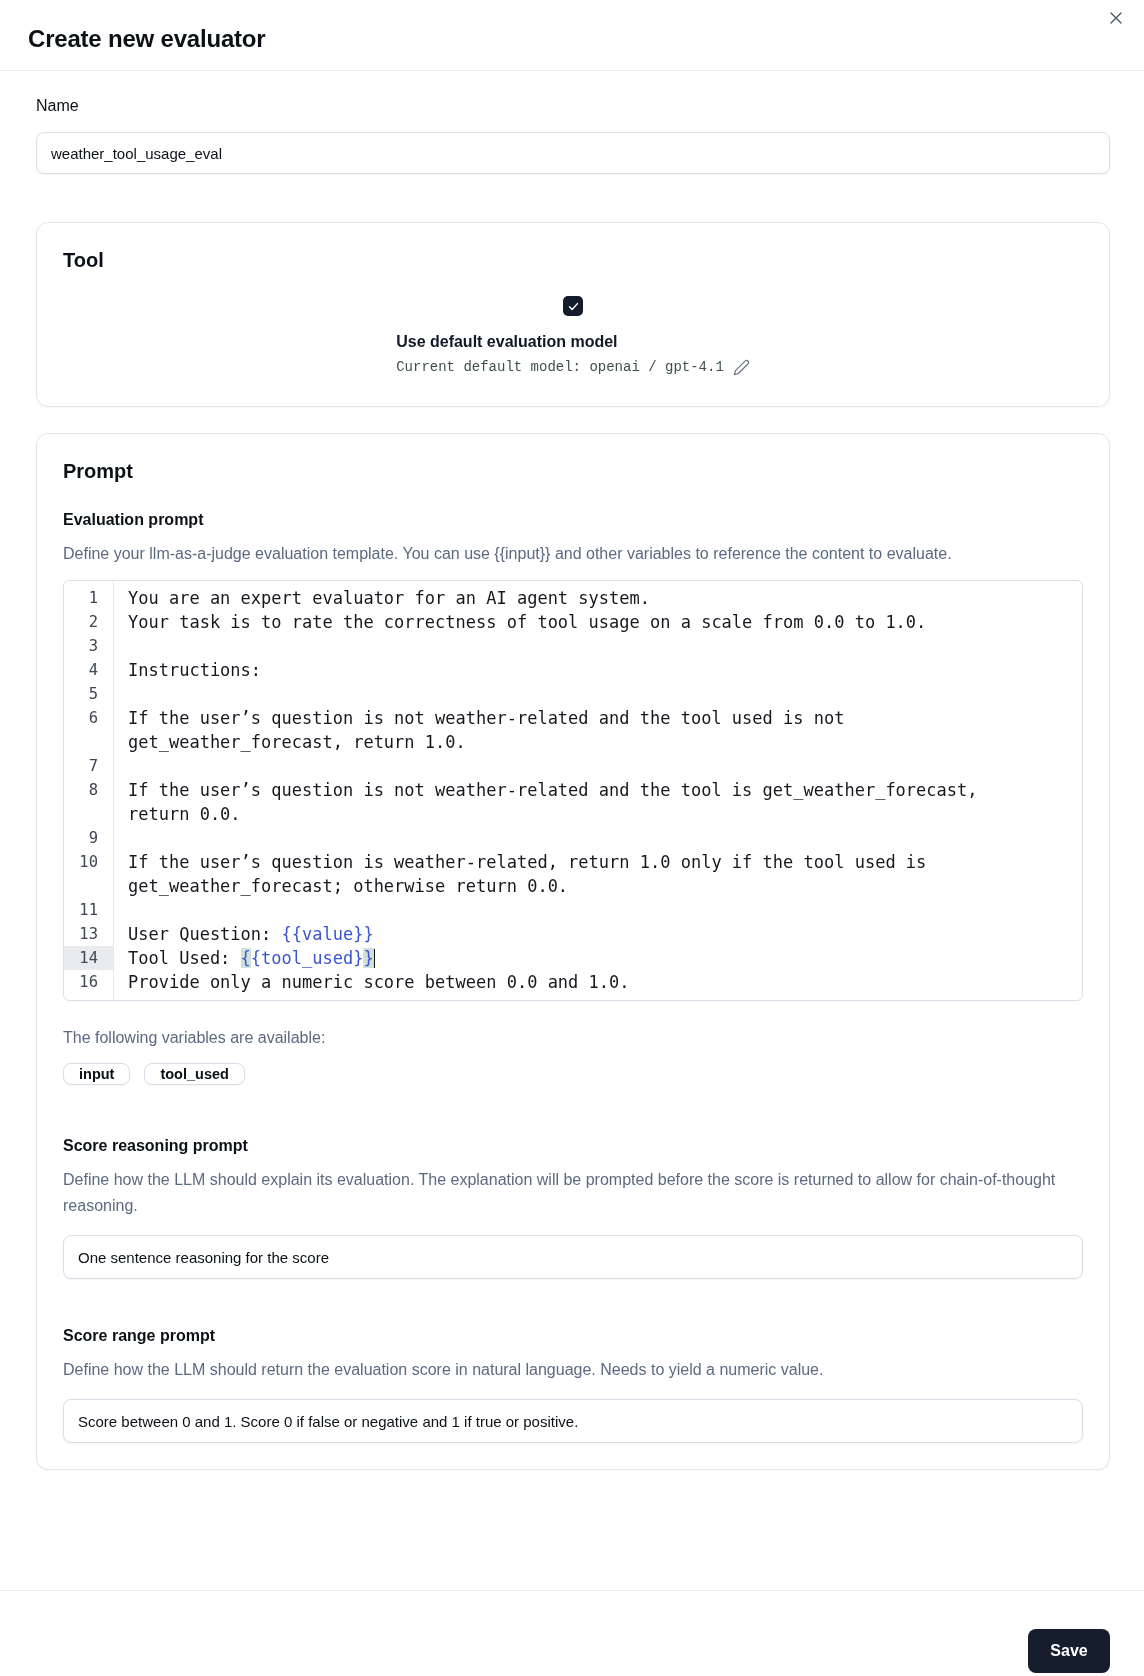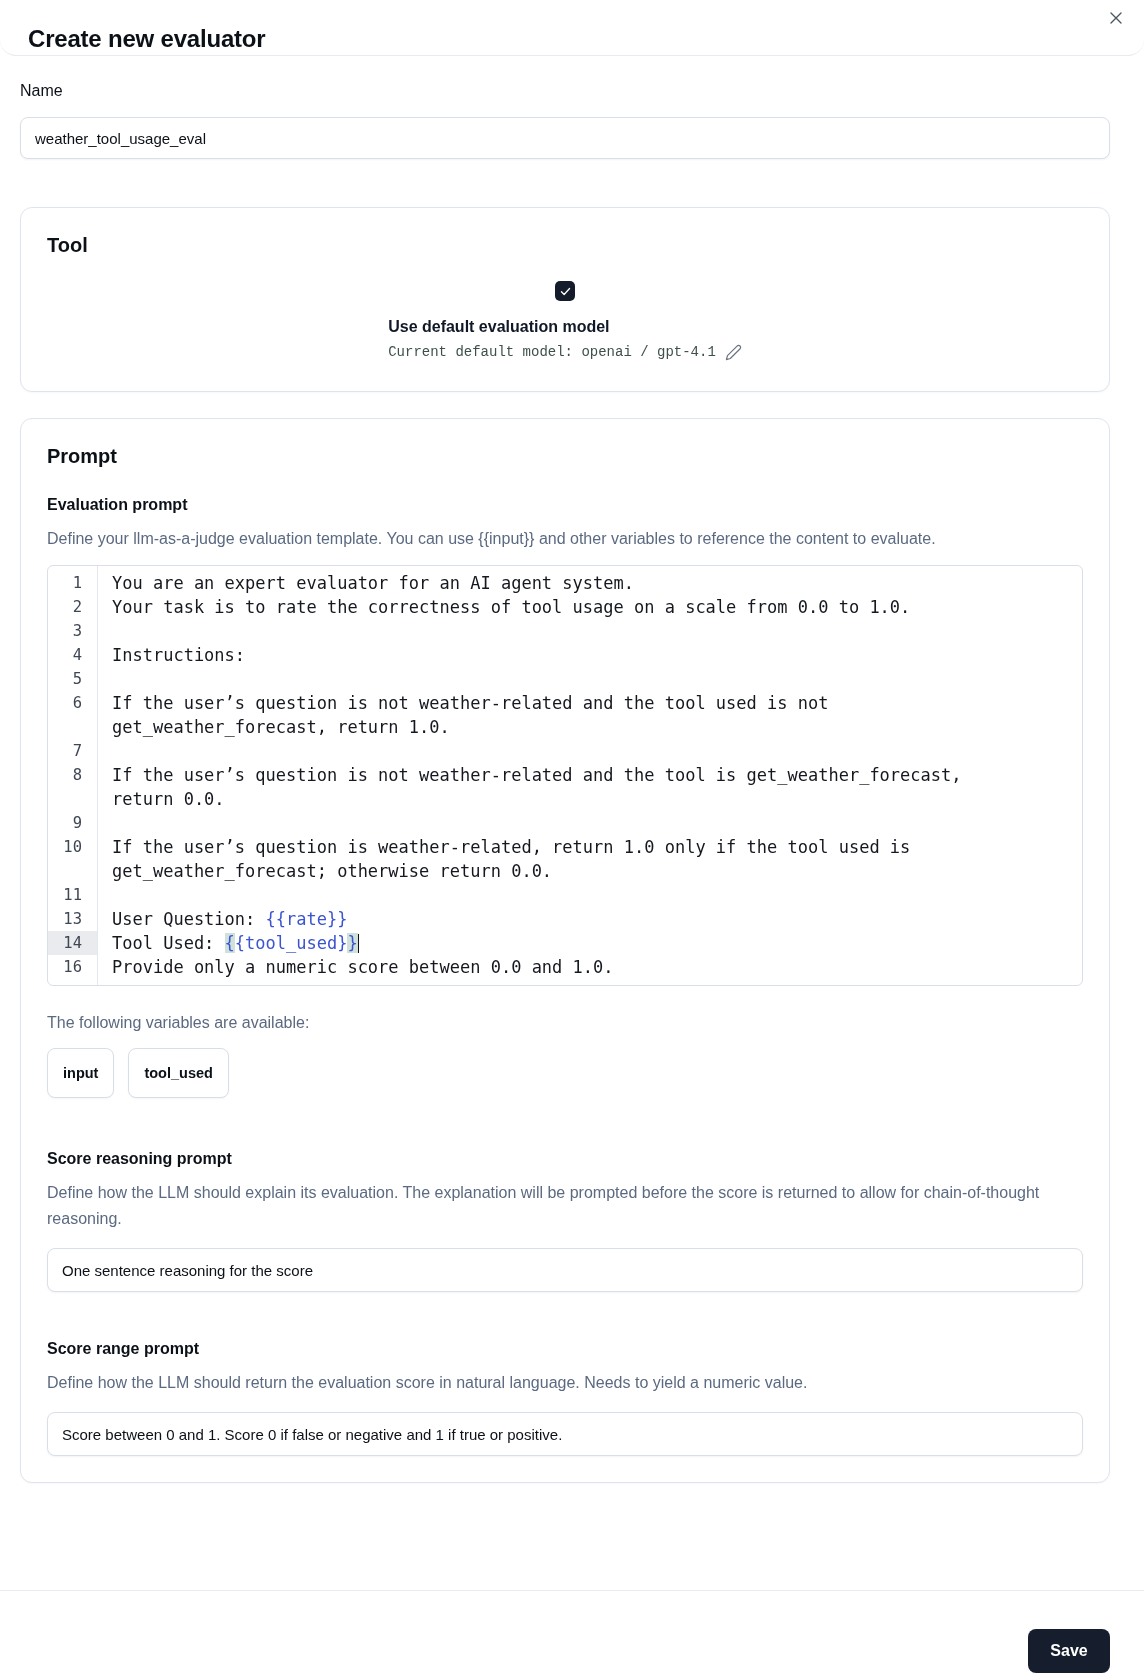--- a/index.html
+++ b/index.html
@@ -8,26 +8,26 @@
     width: 1144px;
     height: 1676px;
     background: #ffffff;
     color: #0c1118;
     font-family: "Liberation Sans", sans-serif;
     overflow: hidden;
     position: relative;
   }
 
   
-  .hdr { height: 56px; border-bottom: 1px solid #e7eaef; position: relative; border-radius: 16px; }
+  .hdr { height: 71px; border-bottom: 1px solid #e7eaef; position: relative; }
   .hdr h1 { margin: 0; position: absolute; left: 28px; top: 25px; font-size: 24px; font-weight: 700; letter-spacing: -0.2px; }
   .close-btn { position: absolute; top: 3px; right: 13px; width: 30px; height: 30px; border: none; background: transparent; color: #4b5563; display: flex; align-items: center; justify-content: center; cursor: pointer; padding: 0; }
 
   
-  .content { padding: 0 34px 0 20px; }
+  .content { padding: 0 34px 0 36px; }
   .field-label { margin-top: 26px; font-size: 16px; color: #0c1118; }
   .text-input {
     display: block; width: 100%; height: 42px; margin-top: 17px;
     border: 1px solid #d9dfe9; border-radius: 8px; padding: 0 14px;
     font-size: 15px; color: #0c1118; background: #fff;
     font-family: "Liberation Sans", sans-serif;
     box-shadow: 0 1px 2px rgba(16,24,40,.05);
     outline: none;
   }
 
@@ -63,21 +63,21 @@
   .ed-gutter.active { background: #e9ebef; }
   .ed-code { margin-left: 15px; max-width: 880px; font-size: 17px; line-height: 24px; color: #15181e; white-space: pre-wrap; }
   .tok-var { color: #3b54cf; }
   .tok-bracket { color: #3b54cf; background: #d0e0da; }
   .caret { display: inline-block; width: 1.5px; height: 19px; background: #111; vertical-align: -4px; }
 
   
   .vars-label { margin: 24px 0 0; font-size: 16px; line-height: 26px; color: #5b6a81; }
   .badges { margin-top: 12px; display: flex; gap: 14px; }
   .badge {
-    border: 1px solid #d8dee8; border-radius: 8px; height: 50px; padding: 0 15px;
+    border: 1px solid #d8dee8; border-radius: 8px; height: 22px; padding: 0 15px;
     display: flex; align-items: center; font-size: 14.5px; font-weight: 700; color: #0c1118;
     background: #fff; box-shadow: 0 1px 2px rgba(16,24,40,.04); cursor: pointer;
   }
 
   
   .footer { position: absolute; left: 0; right: 0; top: 1590px; height: 64px; border-top: 1px solid #e7eaef; background: #fff; }
   .save-btn {
     position: absolute; top: 38px; right: 34px; width: 82px; height: 44px;
     background: #161d2d; color: #ffffff; font-size: 16px; font-weight: 700;
     border: none; border-radius: 8px; font-family: "Liberation Sans", sans-serif; cursor: pointer;
@@ -176,21 +176,21 @@
           <div class="ed-row">
             <div class="ed-gutter">10</div>
             <div class="ed-code"><span>If the user’s question is weather-related, return 1.0 only if the tool used is get_weather_forecast; otherwise return 0.0.</span></div>
           </div>
           <div class="ed-row">
             <div class="ed-gutter">11</div>
             <div class="ed-code"></div>
           </div>
           <div class="ed-row">
             <div class="ed-gutter">13</div>
-            <div class="ed-code"><span>User Question: </span><span class="tok-var">{{rate}}</span></div>
+            <div class="ed-code"><span>User Question: </span><span class="tok-var">{{value}}</span></div>
           </div>
           <div class="ed-row">
             <div class="ed-gutter active">14</div>
             <div class="ed-code"><span>Tool Used: </span><span class="tok-bracket">{</span><span class="tok-var">{tool_used}</span><span class="tok-bracket">}</span><span class="caret"></span></div>
           </div>
           <div class="ed-row">
             <div class="ed-gutter">16</div>
             <div class="ed-code"><span>Provide only a numeric score between 0.0 and 1.0.</span></div>
           </div>
         </div>

